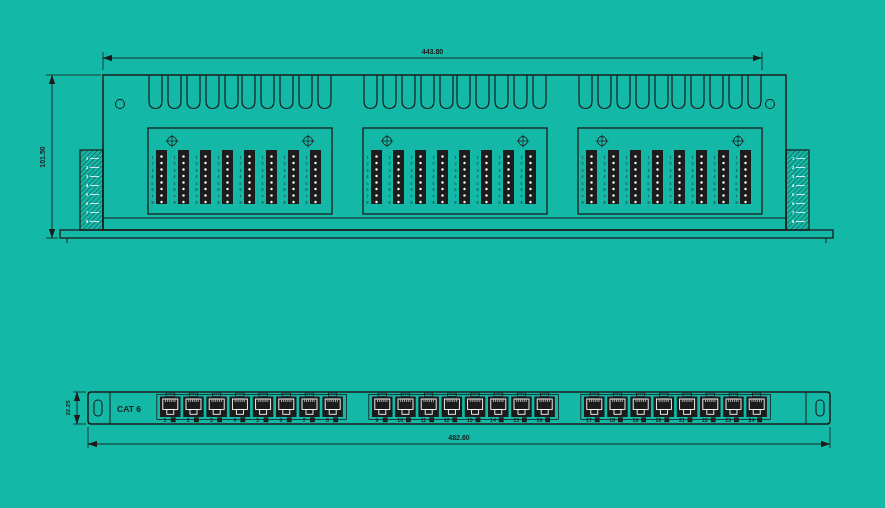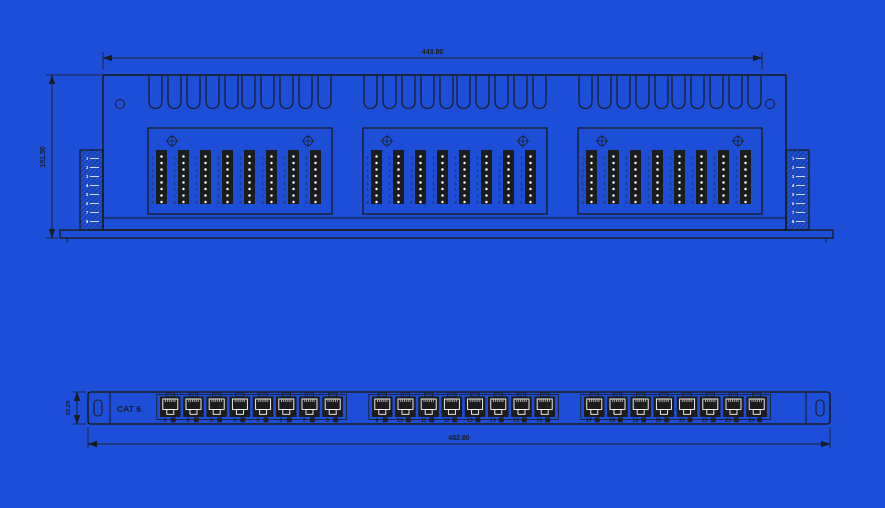--- a/index.html
+++ b/index.html
@@ -1,20 +1,20 @@
 <!DOCTYPE html>
 <html><head>
 <meta charset="utf-8">
 <title>Patch Panel Technical Drawing</title>
 <style>
   html,body{margin:0;padding:0;background:#ffffff;}
   .canvas{
     position:relative;
     width:885px;height:508px;
-    background:#1d4ed8;
+    background:#14b8a6;
     overflow:hidden;
     font-family:"Liberation Sans", sans-serif;
   }
   svg text{
     font-family:"Liberation Sans", sans-serif;
   }
   .dim-label{
     font-size:7px;
     font-weight:bold;
   }

